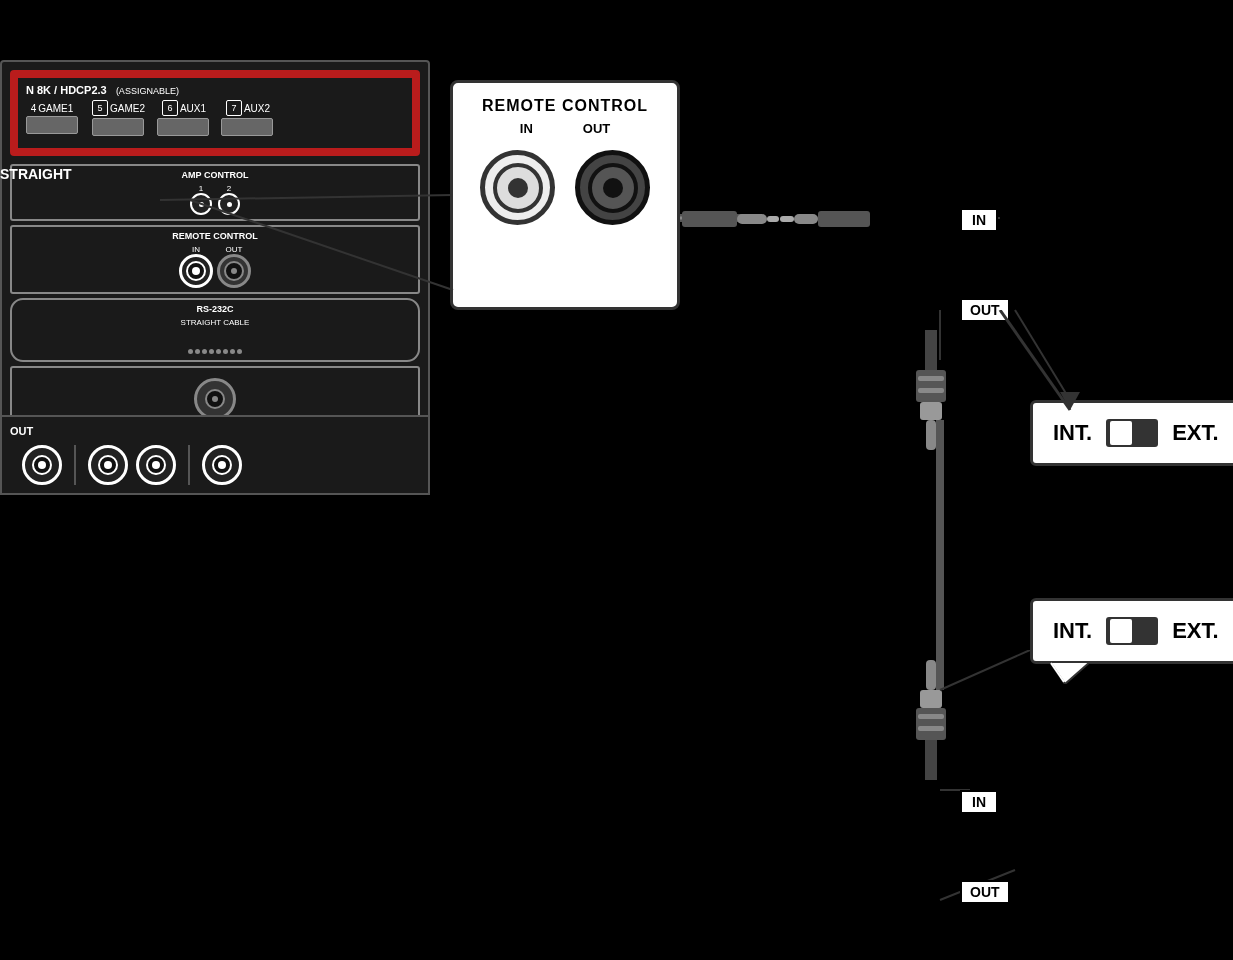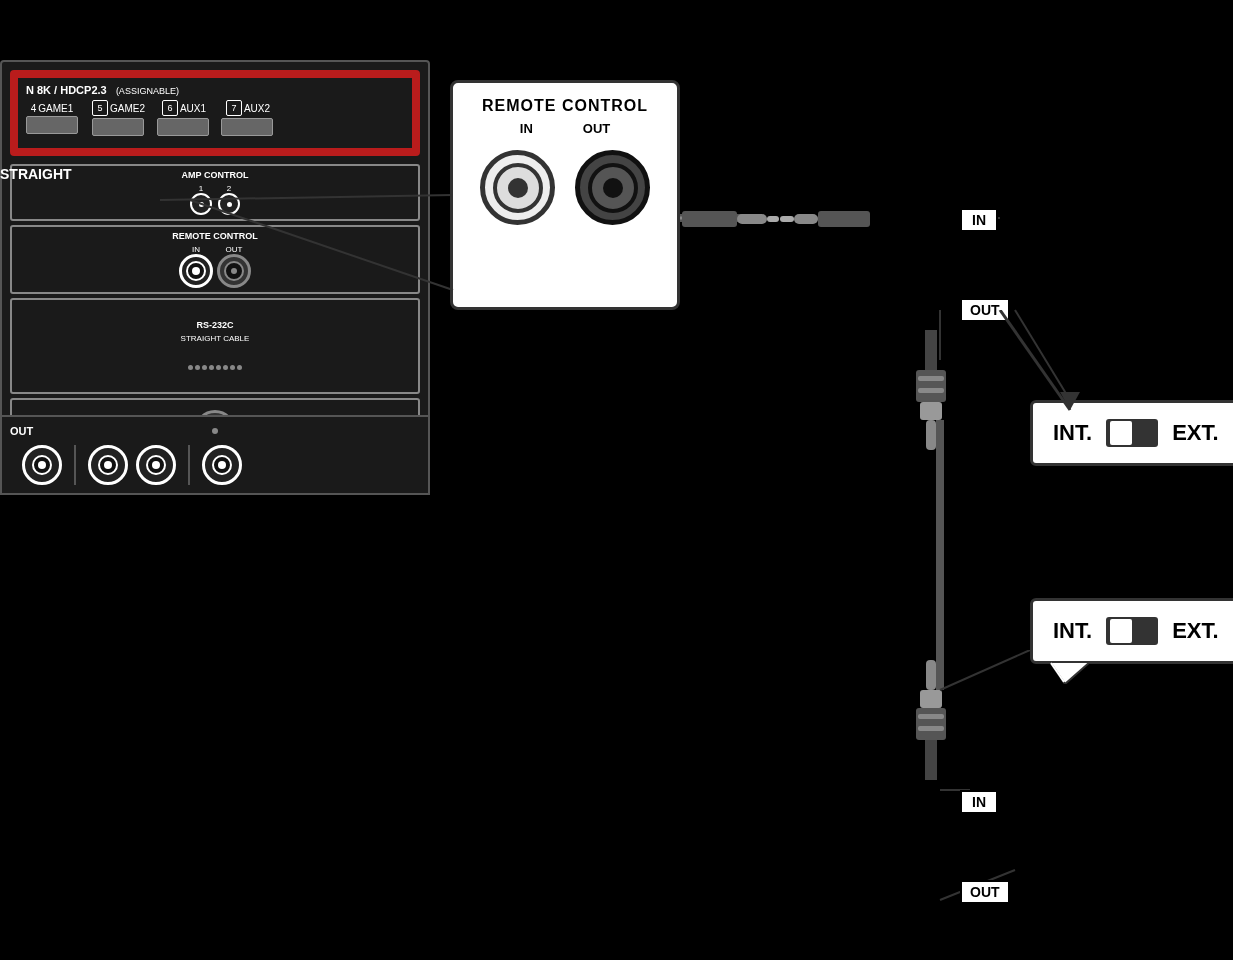--- a/index.html
+++ b/index.html
@@ -83,22 +83,22 @@
     .remote-control-box {
       border: 2px solid #888;
       border-radius: 3px;
       padding: 4px;
       min-width: 90px;
       position: relative;
     }
 
     .rs232c-box {
       border: 2px solid #888;
-      border-radius: 3px;
-      padding: 20px;
+      border-radius: 13px;
+      padding: 4px;
       flex: 1;
     }
 
     .extra-box {
       border: 2px solid #888;
       border-radius: 3px;
       padding: 4px;
       min-width: 70px;
     }
 

